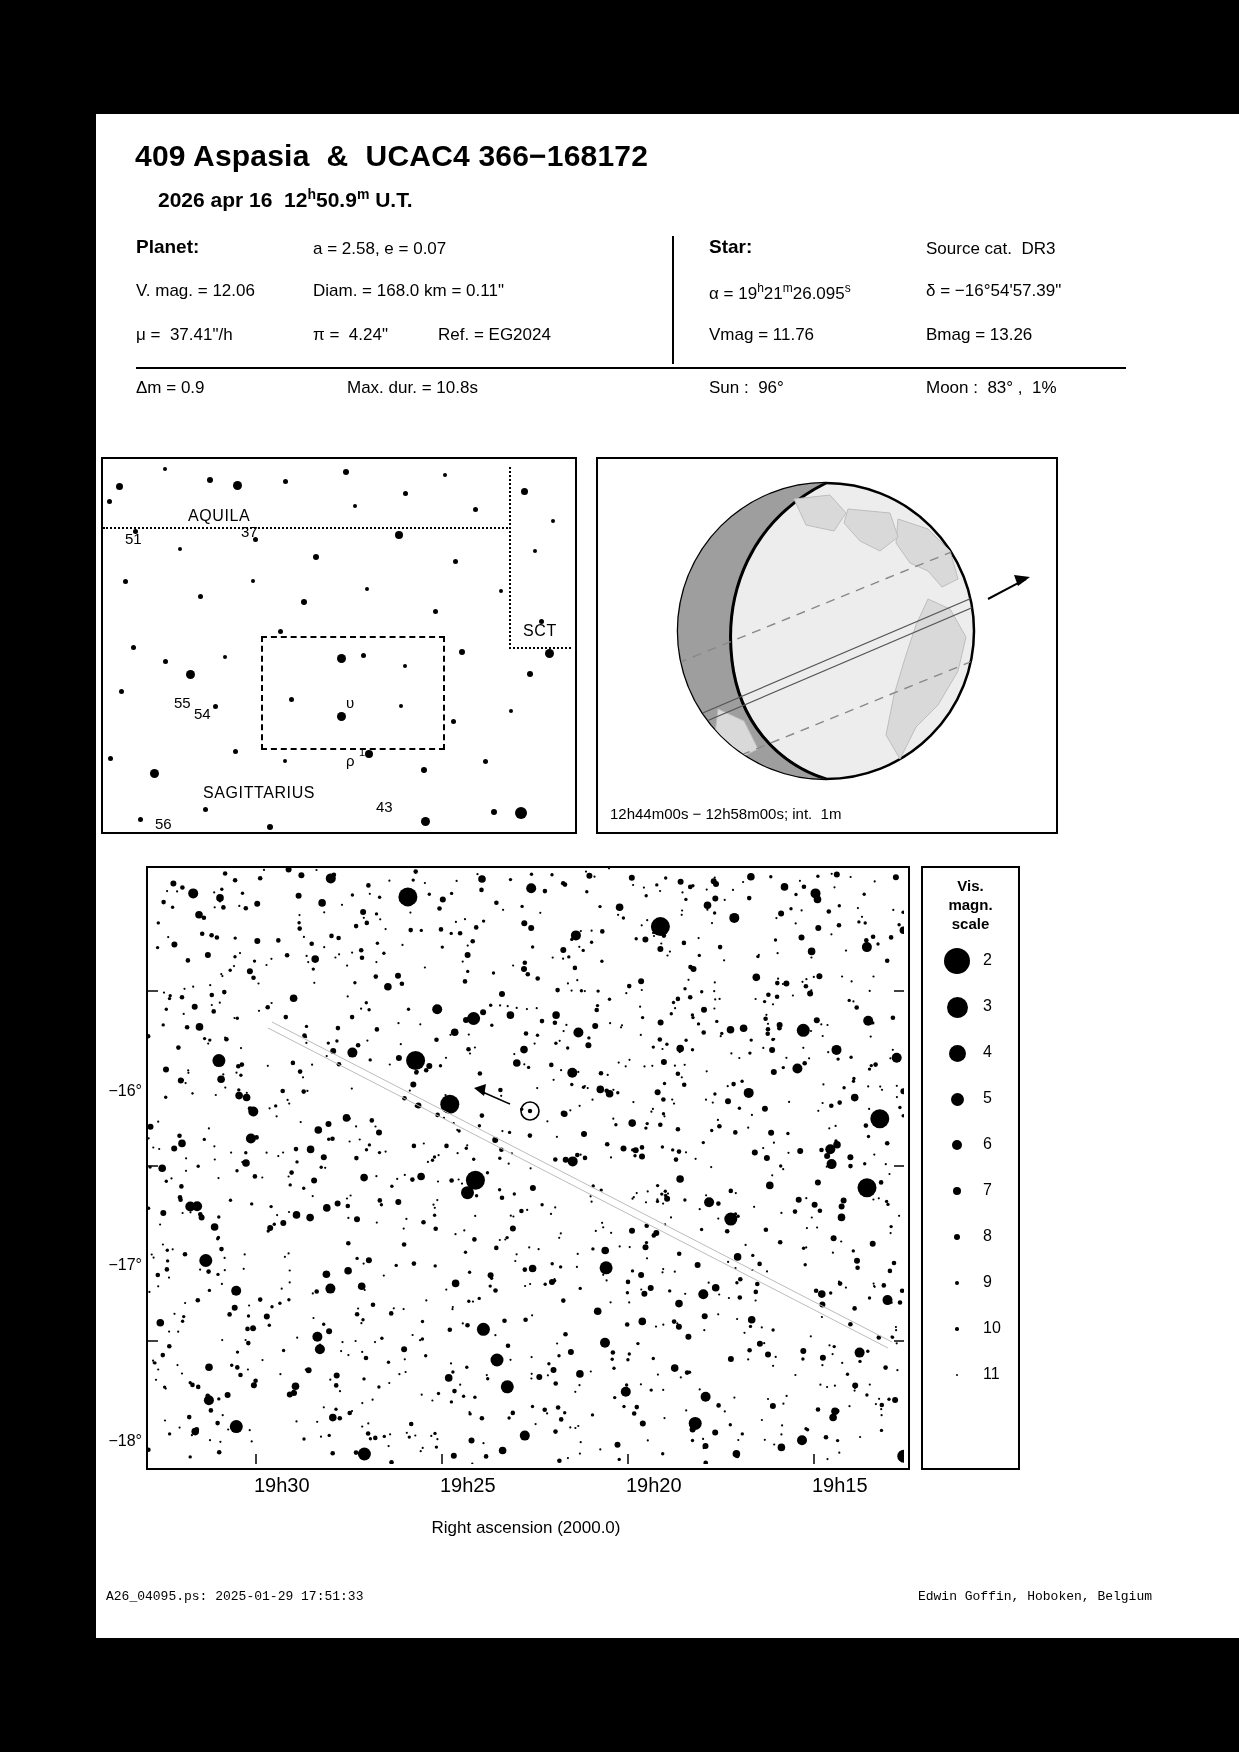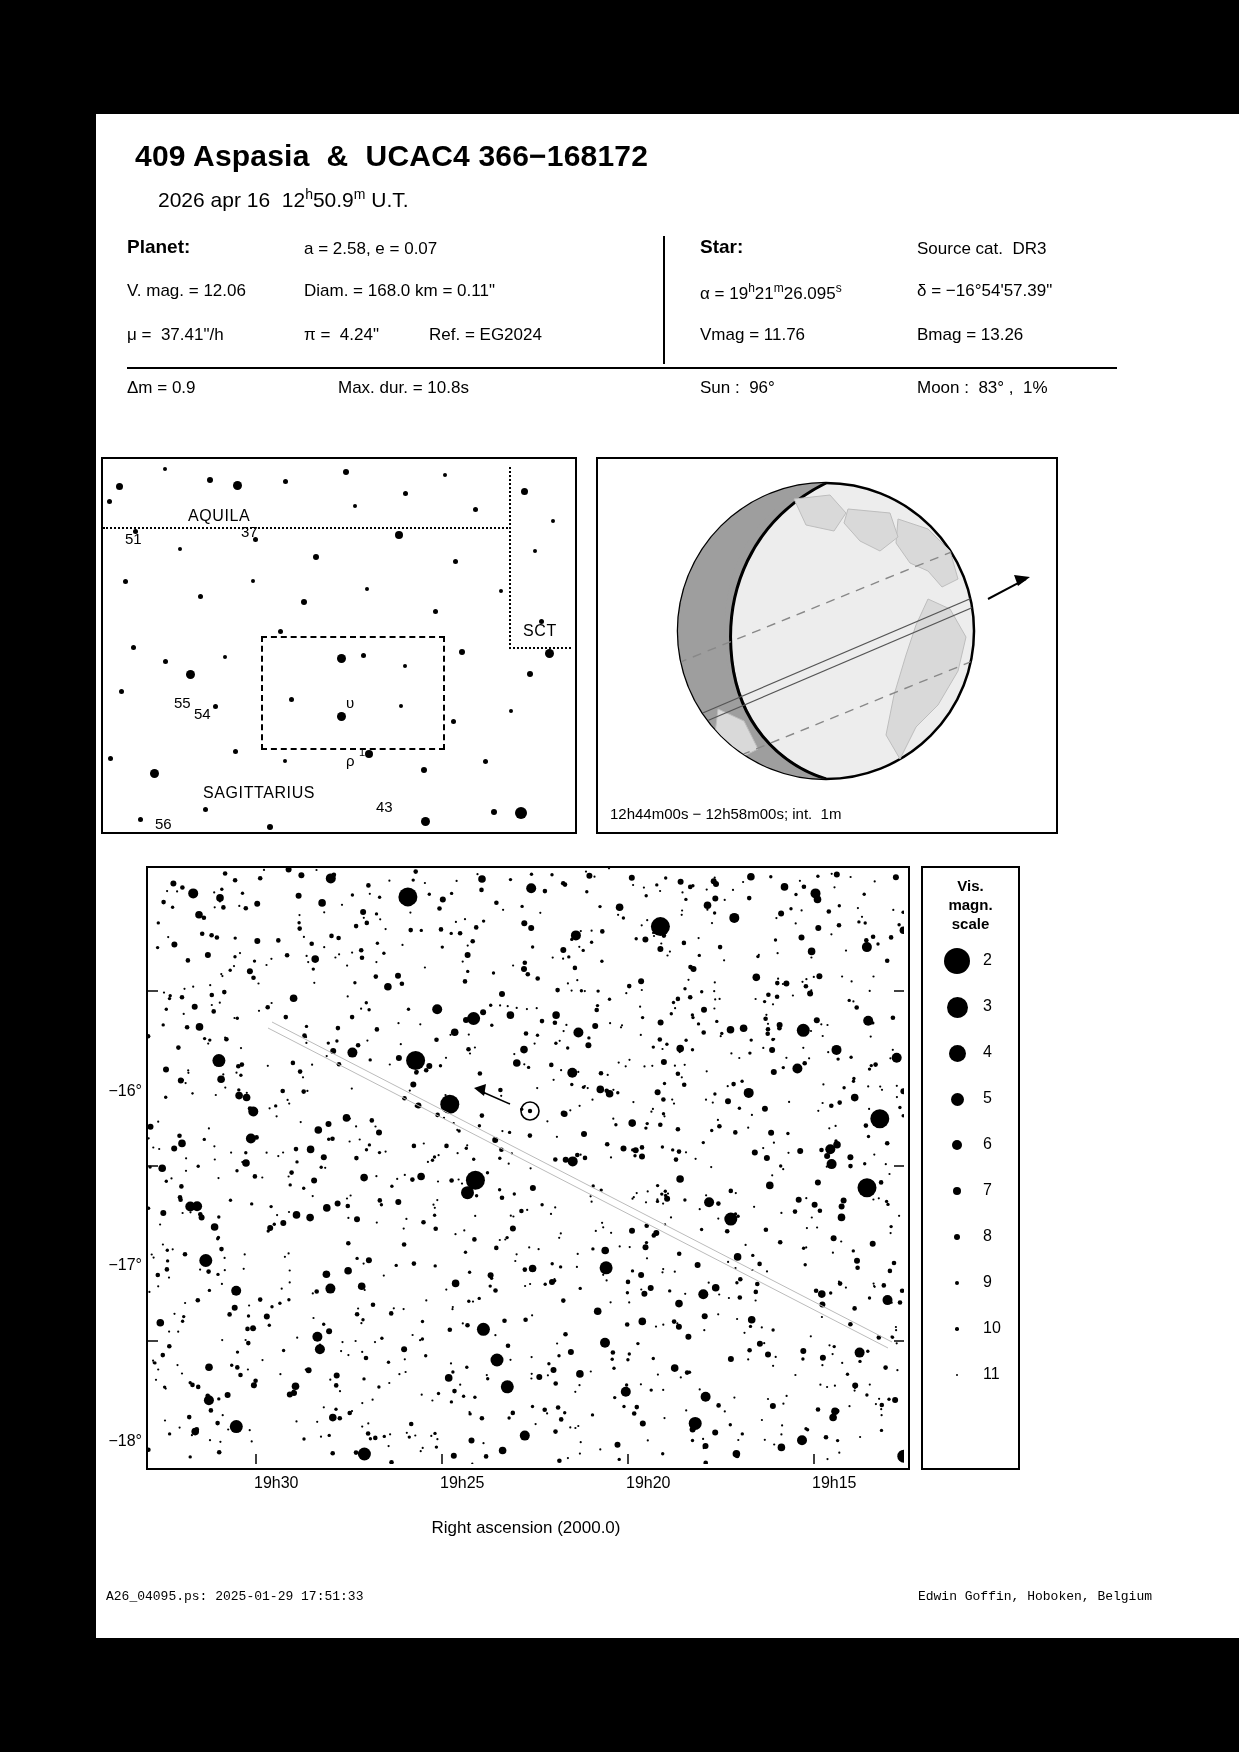--- a/index.html
+++ b/index.html
@@ -31,29 +31,30 @@
     font-weight: bold;
     letter-spacing: 0.2px;
     white-space: pre;
   }
   .subtitle {
     position: absolute;
     left: 62px;
     top: 72px;
     font-size: 21px;
     white-space: pre;
+    font-weight: bold;
   }
   .subtitle sup {
     font-size: 14px;
     vertical-align: super;
   }
   
   .info {
     position: absolute;
-    left: 31px;
+    left: 40px;
     top: 122px;
     width: 990px;
     height: 155px;
   }
   .vrule {
     position: absolute;
     left: 536px;
     top: 0px;
     width: 2px;
     height: 128px;
@@ -140,21 +141,21 @@
     position: absolute;
     left: 50px;
     top: 1404px;
     width: 760px;
     text-align: center;
     font-size: 17px;
   }
   .xtick {
     position: absolute;
     top: 1360px;
-    font-size: 16px;
+    font-size: 20px;
     white-space: pre;
   }
   .ytick {
     position: absolute;
     left: 8px;
     width: 38px;
     text-align: right;
     font-size: 16px;
     white-space: pre;
   }

